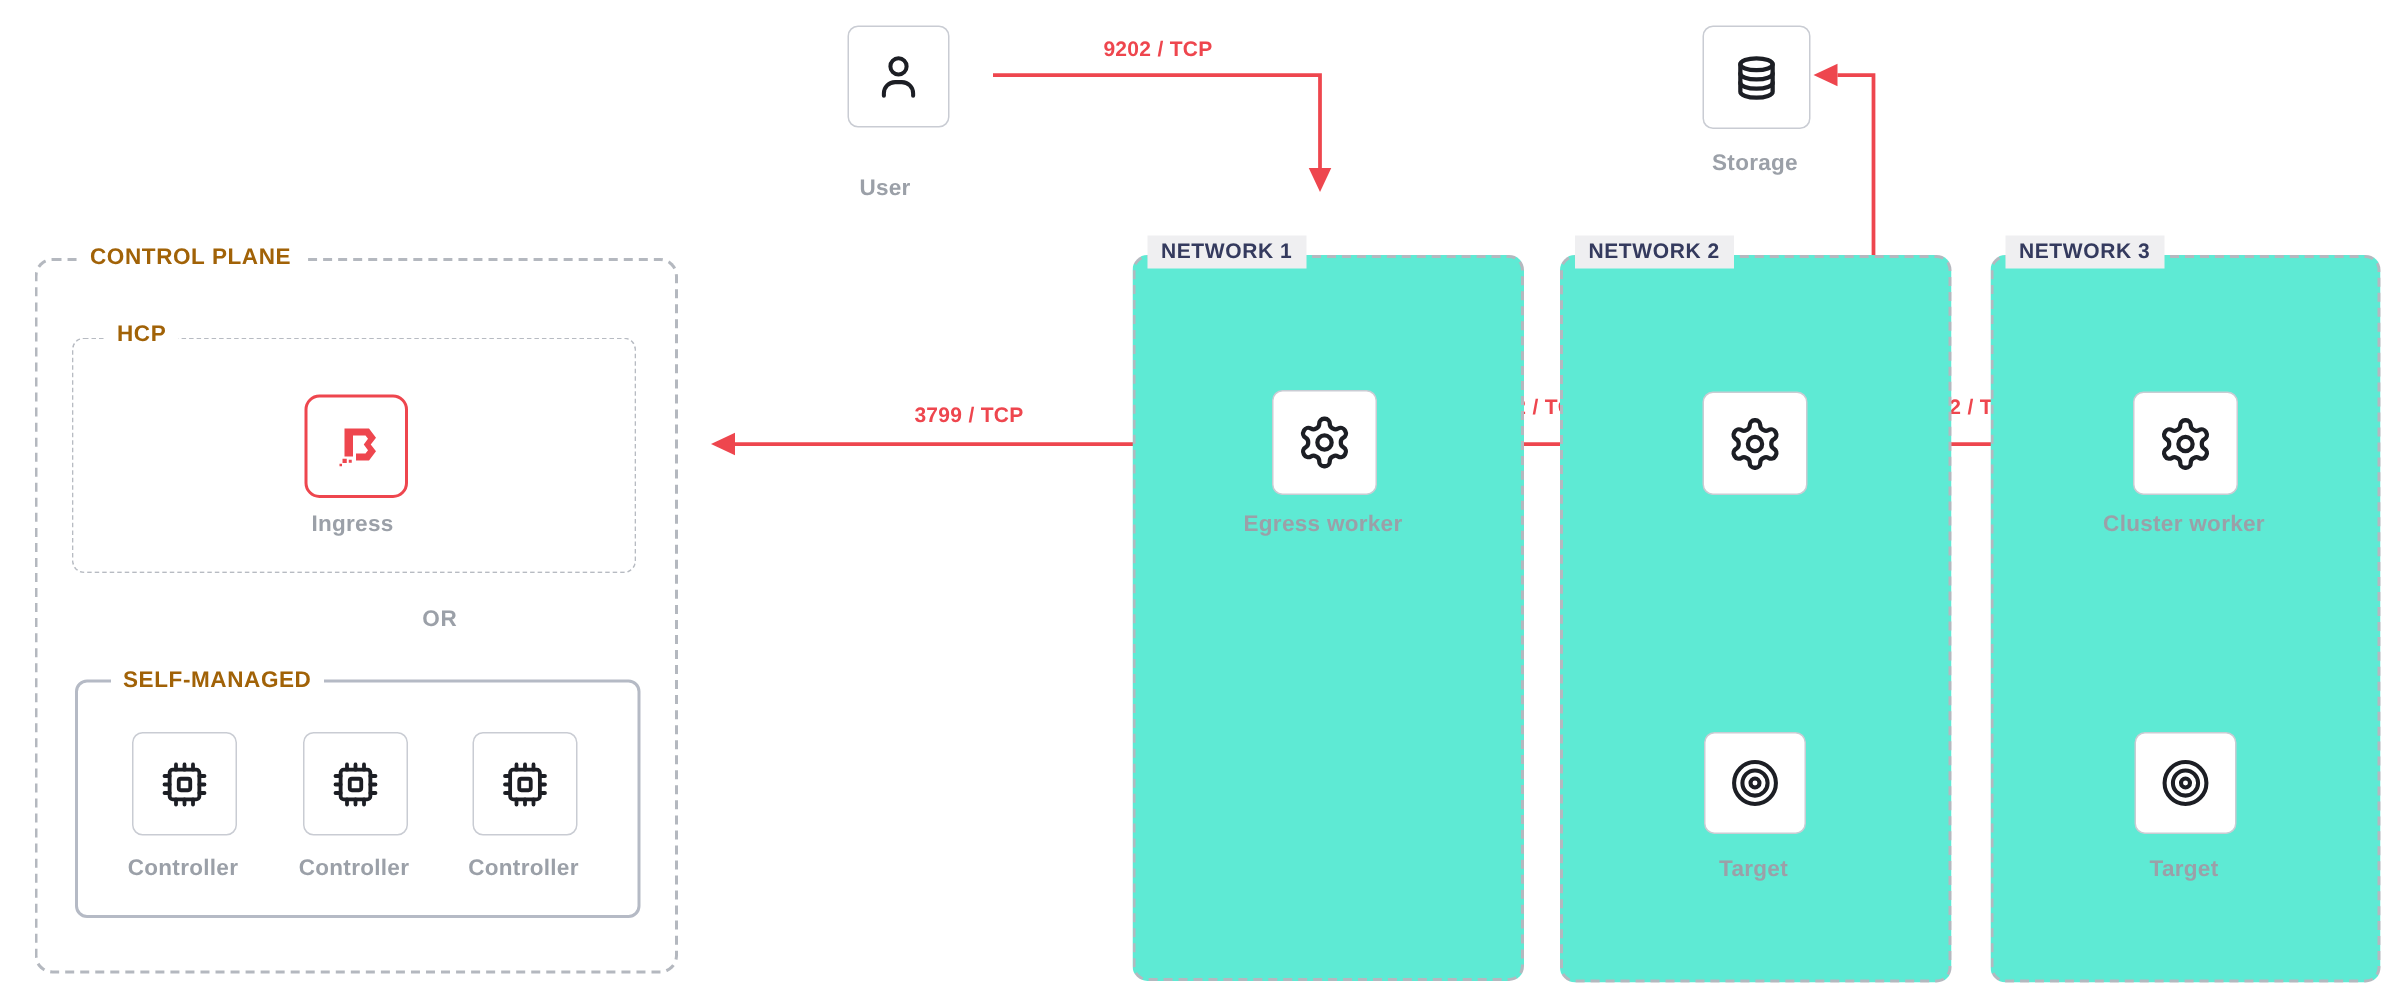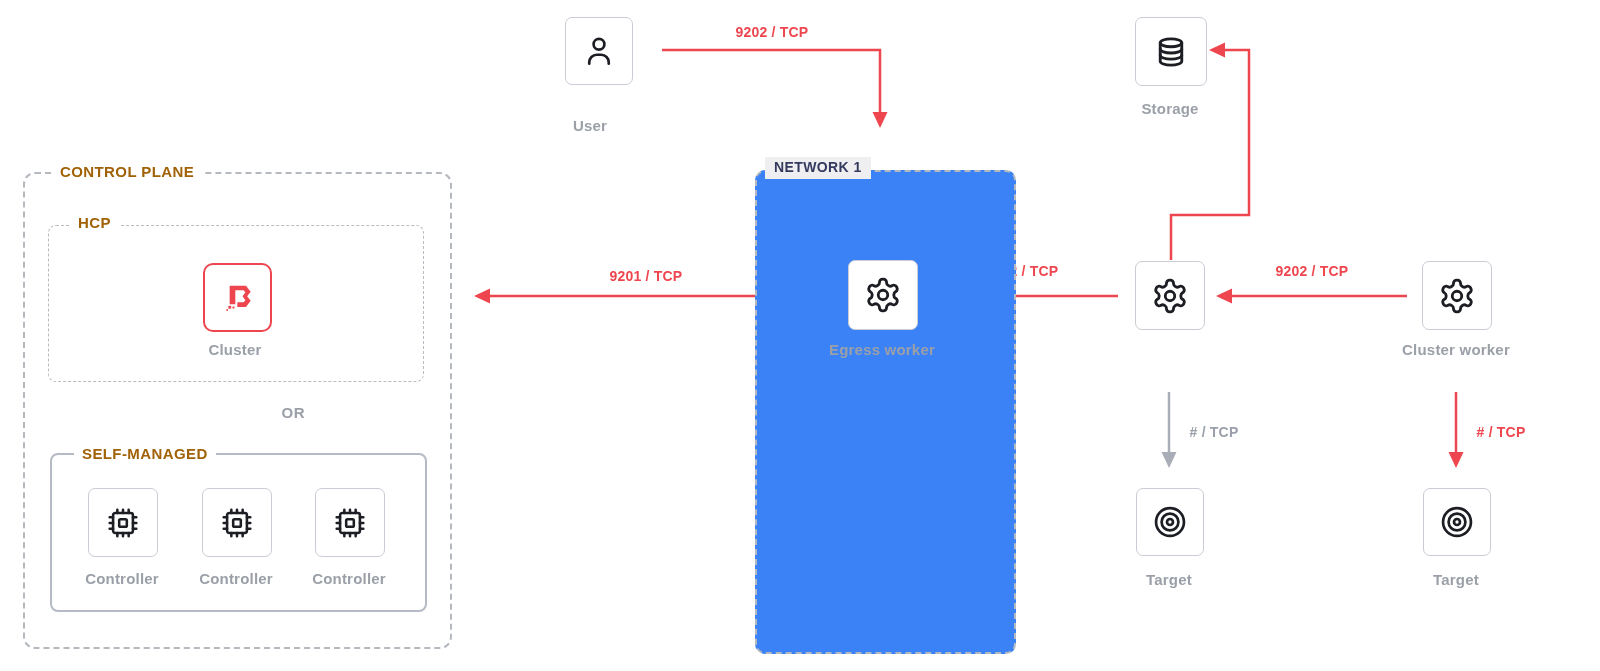--- a/index.html
+++ b/index.html
@@ -3,21 +3,21 @@
 <meta charset="utf-8">
 <style>
   html,body{margin:0;padding:0;background:#ffffff;}
   #canvas{
     position:relative;width:1600px;height:671px;background:#ffffff;overflow:hidden;
     font-family:"Liberation Sans","DejaVu Sans",sans-serif;
     padding-left:15px;
   }
   
   .group-box{position:absolute;border:2px dashed #b4b8bf;border-radius:12px;background:transparent;}
-  .network-box{position:absolute;border:2px dashed #b4b8bf;border-radius:10px;background:#3b82f6;}
+  .network-box{position:absolute;border:2px dashed #b4b8bf;border-radius:10px;background:#5eead4;}
   .solid-box{position:absolute;border:2px solid #b5bac5;border-radius:8px;background:transparent;}
   .inner-dashed{position:absolute;border:1.5px dashed #b7bbc2;border-radius:8px;background:transparent;}
   
   .section-title{
     position:absolute;font-size:15px;font-weight:700;color:#a16207;letter-spacing:.4px;
     background:#ffffff;padding:1px 8px;white-space:nowrap;line-height:19px;
   }
   .network-title{
     position:absolute;top:-15px;left:8px;font-size:14px;font-weight:700;color:#343a5e;
     letter-spacing:.4px;background:#efeff1;padding:2px 9px 3px;white-space:nowrap;line-height:17px;
@@ -82,21 +82,21 @@
       <polygon points="1161.5,452 1176.5,452 1169,468" fill="#a8adb8"></polygon>
     </g>
 
     <g>
       <path d="M1456 392 V452" fill="none" stroke="#ee464e" stroke-width="2.5"></path>
       <polygon points="1448.5,452 1463.5,452 1456,468" fill="#ee464e"></polygon>
     </g>
   </svg>
 
   <div class="port-label" style="left:772px;top:24px;">9202 / TCP</div>
-  <div class="port-label" style="left:646px;top:268px;">9201 / TCP</div>
+  <div class="port-label" style="left:646px;top:268px;">3799 / TCP</div>
   <div class="port-label" style="left:1022px;top:263px;">9202 / TCP</div>
   <div class="port-label" style="left:1312px;top:263px;">9202 / TCP</div>
   <div class="port-label gray" style="left:1214px;top:424px;"># / TCP</div>
   <div class="port-label" style="left:1501px;top:424px;"># / TCP</div>
 
   <div class="node-box" style="left:565px;top:17px;width:66px;height:66px;">
     <svg class="icon" width="36" height="36" viewBox="0 0 24 24" fill="none" stroke="#1c1e24" stroke-width="1.8" stroke-linecap="round" stroke-linejoin="round">
       <circle cx="12" cy="7.5" r="3.6"></circle>
       <path d="M5.5 20.5v-1a5 5 0 0 1 5-5h3a5 5 0 0 1 5 5v1"></path>
     </svg>
@@ -120,21 +120,21 @@
   <div class="section-title" style="left:70px;top:212px;">HCP</div>
 
   <div class="cluster-box" style="left:203px;top:263px;width:65px;height:65px;">
     <svg class="icon" width="40" height="40" viewBox="0 0 24 24" fill="#ee464e">
       <path d="M7 4.6 H16.8 L19.6 8.3 L17.5 11 L19.6 13.7 L16.8 17.4 H11.6 V14.6 H15.4 L16.4 13.3 L14.7 11 L16.4 8.7 L15.4 7.4 H10.4 V15.8 H7 Z"></path>
       <rect x="6.2" y="16.7" width="1.7" height="1.7"></rect>
       <rect x="8.7" y="17.1" width="1.2" height="1.2"></rect>
       <rect x="5" y="18.7" width="1" height="1"></rect>
     </svg>
   </div>
-  <div class="node-label" style="left:165px;top:340px;">Cluster</div>
+  <div class="node-label" style="left:165px;top:340px;">Ingress</div>
 
   <div class="or-label" style="left:165px;top:404px;">OR</div>
 
   <div class="solid-box" style="left:50px;top:453px;width:373px;height:155px;"></div>
   <div class="section-title" style="left:74px;top:443px;">SELF-MANAGED</div>
 
   <div class="node-box" style="left:88px;top:488px;width:68px;height:67px;">
     <svg class="icon" width="34" height="34" viewBox="0 0 24 24" fill="none" stroke="#1c1e24" stroke-width="1.8" stroke-linecap="round" stroke-linejoin="round">
       <rect x="5" y="5" width="14" height="14" rx="1.5"></rect>
       <rect x="9.3" y="9.3" width="5.4" height="5.4" rx="1"></rect>
@@ -163,35 +163,41 @@
     <div class="network-title">NETWORK 1</div>
   </div>
   <div class="node-box" style="left:848px;top:260px;width:68px;height:68px;">
     <svg class="icon" width="38" height="38" viewBox="0 0 24 24" fill="none" stroke="#1c1e24" stroke-width="1.8" stroke-linecap="round" stroke-linejoin="round">
       <path d="M12.22 2h-.44a2 2 0 0 0-2 2v.18a2 2 0 0 1-1 1.73l-.43.25a2 2 0 0 1-2 0l-.15-.08a2 2 0 0 0-2.73.73l-.22.38a2 2 0 0 0 .73 2.73l.15.1a2 2 0 0 1 1 1.72v.51a2 2 0 0 1-1 1.74l-.15.09a2 2 0 0 0-.73 2.73l.22.38a2 2 0 0 0 2.73.73l.15-.08a2 2 0 0 1 2 0l.43.25a2 2 0 0 1 1 1.73V20a2 2 0 0 0 2 2h.44a2 2 0 0 0 2-2v-.18a2 2 0 0 1 1-1.73l.43-.25a2 2 0 0 1 2 0l.15.08a2 2 0 0 0 2.73-.73l.22-.39a2 2 0 0 0-.73-2.73l-.15-.08a2 2 0 0 1-1-1.74v-.5a2 2 0 0 1 1-1.74l.15-.09a2 2 0 0 0 .73-2.73l-.22-.38a2 2 0 0 0-2.73-.73l-.15.08a2 2 0 0 1-2 0l-.43-.25a2 2 0 0 1-1-1.73V4a2 2 0 0 0-2-2z"></path>
       <circle cx="12" cy="12" r="3"></circle>
     </svg>
   </div>
   <div class="node-label" style="left:812px;top:340px;">Egress worker</div>
 
+  <div class="network-box" style="left:1040px;top:170px;width:257px;height:481px;">
+    <div class="network-title">NETWORK 2</div>
+  </div>
   <div class="node-box" style="left:1135px;top:261px;width:68px;height:67px;">
     <svg class="icon" width="38" height="38" viewBox="0 0 24 24" fill="none" stroke="#1c1e24" stroke-width="1.8" stroke-linecap="round" stroke-linejoin="round">
       <path d="M12.22 2h-.44a2 2 0 0 0-2 2v.18a2 2 0 0 1-1 1.73l-.43.25a2 2 0 0 1-2 0l-.15-.08a2 2 0 0 0-2.73.73l-.22.38a2 2 0 0 0 .73 2.73l.15.1a2 2 0 0 1 1 1.72v.51a2 2 0 0 1-1 1.74l-.15.09a2 2 0 0 0-.73 2.73l.22.38a2 2 0 0 0 2.73.73l.15-.08a2 2 0 0 1 2 0l.43.25a2 2 0 0 1 1 1.73V20a2 2 0 0 0 2 2h.44a2 2 0 0 0 2-2v-.18a2 2 0 0 1 1-1.73l.43-.25a2 2 0 0 1 2 0l.15.08a2 2 0 0 0 2.73-.73l.22-.39a2 2 0 0 0-.73-2.73l-.15-.08a2 2 0 0 1-1-1.74v-.5a2 2 0 0 1 1-1.74l.15-.09a2 2 0 0 0 .73-2.73l-.22-.38a2 2 0 0 0-2.73-.73l-.15.08a2 2 0 0 1-2 0l-.43-.25a2 2 0 0 1-1-1.73V4a2 2 0 0 0-2-2z"></path>
       <circle cx="12" cy="12" r="3"></circle>
     </svg>
   </div>
   <div class="node-box" style="left:1136px;top:488px;width:66px;height:66px;">
     <svg class="icon" width="36" height="36" viewBox="0 0 24 24" fill="none" stroke="#1c1e24" stroke-width="1.8">
       <circle cx="12" cy="12" r="9.3"></circle>
       <circle cx="12" cy="12" r="5.6"></circle>
       <circle cx="12" cy="12" r="2"></circle>
     </svg>
   </div>
   <div class="node-label" style="left:1099px;top:570px;">Target</div>
 
+  <div class="network-box" style="left:1327px;top:170px;width:256px;height:481px;">
+    <div class="network-title">NETWORK 3</div>
+  </div>
   <div class="node-box" style="left:1422px;top:261px;width:68px;height:67px;">
     <svg class="icon" width="38" height="38" viewBox="0 0 24 24" fill="none" stroke="#1c1e24" stroke-width="1.8" stroke-linecap="round" stroke-linejoin="round">
       <path d="M12.22 2h-.44a2 2 0 0 0-2 2v.18a2 2 0 0 1-1 1.73l-.43.25a2 2 0 0 1-2 0l-.15-.08a2 2 0 0 0-2.73.73l-.22.38a2 2 0 0 0 .73 2.73l.15.1a2 2 0 0 1 1 1.72v.51a2 2 0 0 1-1 1.74l-.15.09a2 2 0 0 0-.73 2.73l.22.38a2 2 0 0 0 2.73.73l.15-.08a2 2 0 0 1 2 0l.43.25a2 2 0 0 1 1 1.73V20a2 2 0 0 0 2 2h.44a2 2 0 0 0 2-2v-.18a2 2 0 0 1 1-1.73l.43-.25a2 2 0 0 1 2 0l.15.08a2 2 0 0 0 2.73-.73l.22-.39a2 2 0 0 0-.73-2.73l-.15-.08a2 2 0 0 1-1-1.74v-.5a2 2 0 0 1 1-1.74l.15-.09a2 2 0 0 0 .73-2.73l-.22-.38a2 2 0 0 0-2.73-.73l-.15.08a2 2 0 0 1-2 0l-.43-.25a2 2 0 0 1-1-1.73V4a2 2 0 0 0-2-2z"></path>
       <circle cx="12" cy="12" r="3"></circle>
     </svg>
   </div>
   <div class="node-label" style="left:1386px;top:340px;">Cluster worker</div>
   <div class="node-box" style="left:1423px;top:488px;width:66px;height:66px;">
     <svg class="icon" width="36" height="36" viewBox="0 0 24 24" fill="none" stroke="#1c1e24" stroke-width="1.8">
       <circle cx="12" cy="12" r="9.3"></circle>

